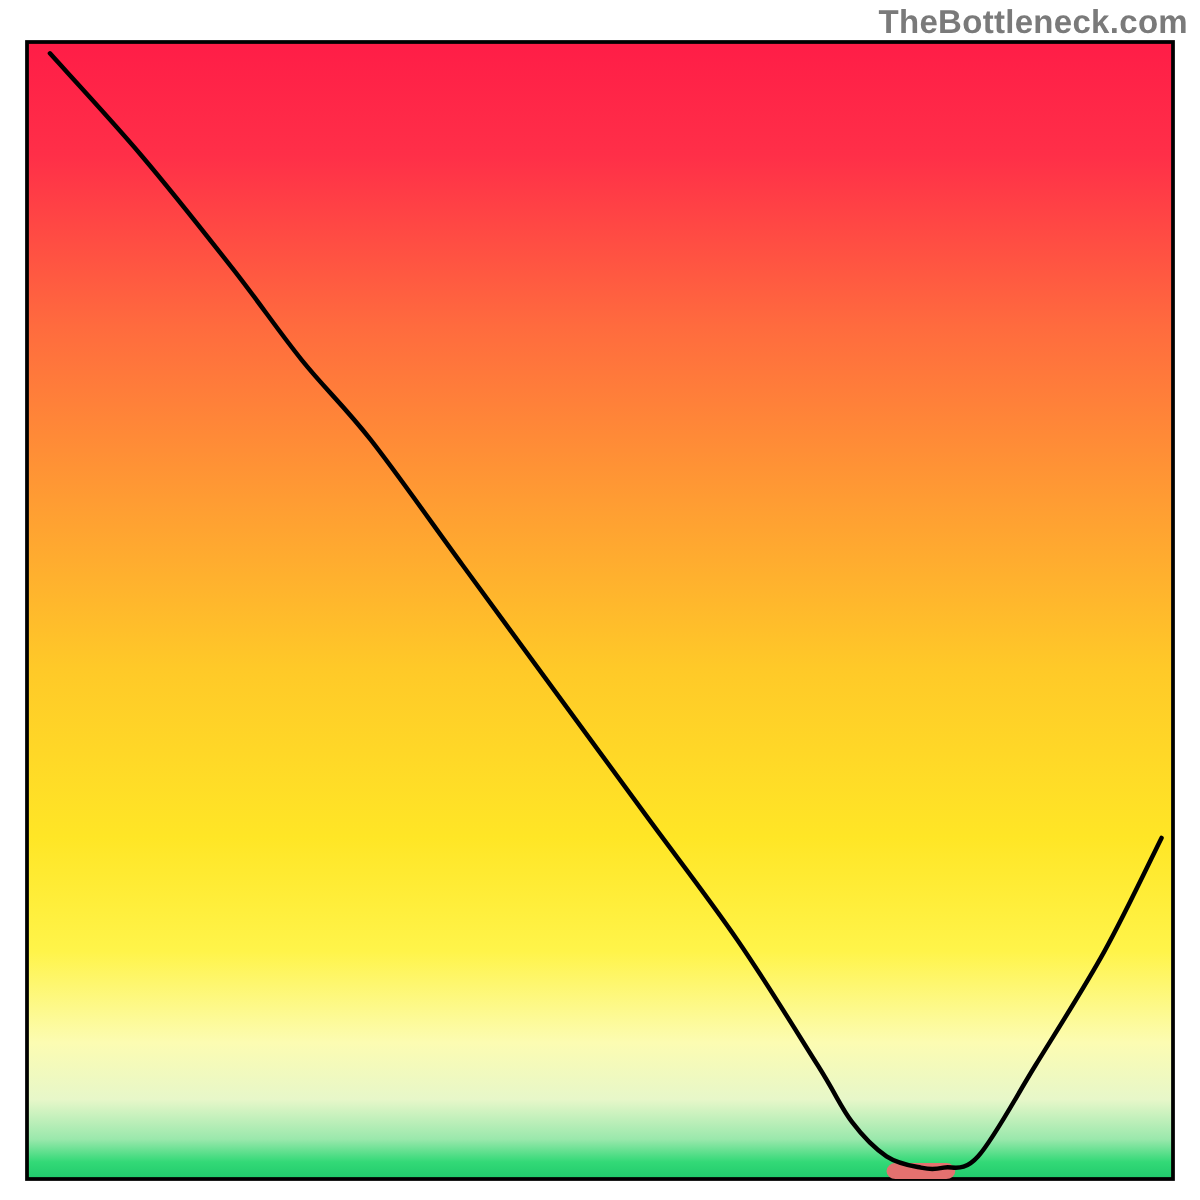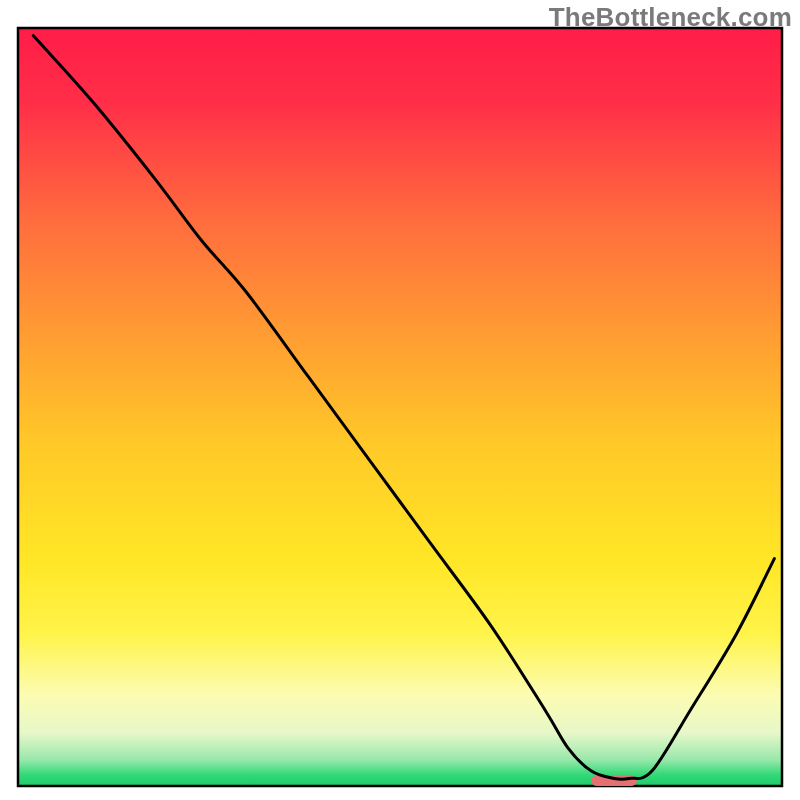--- a/index.html
+++ b/index.html
@@ -13,21 +13,21 @@
   .chart-container {
     position: relative;
     width: 800px;
     height: 800px;
   }
   .attribution {
     position: absolute;
     top: 2px;
     right: 8px;
     font-family: Arial, Helvetica, sans-serif;
-    font-size: 26px;
+    font-size: 22px;
     font-weight: 600;
     color: #7a7a7a;
     letter-spacing: 0.2px;
   }
   svg {
     position: absolute;
     top: 0;
     left: 0;
   }
 </style>

